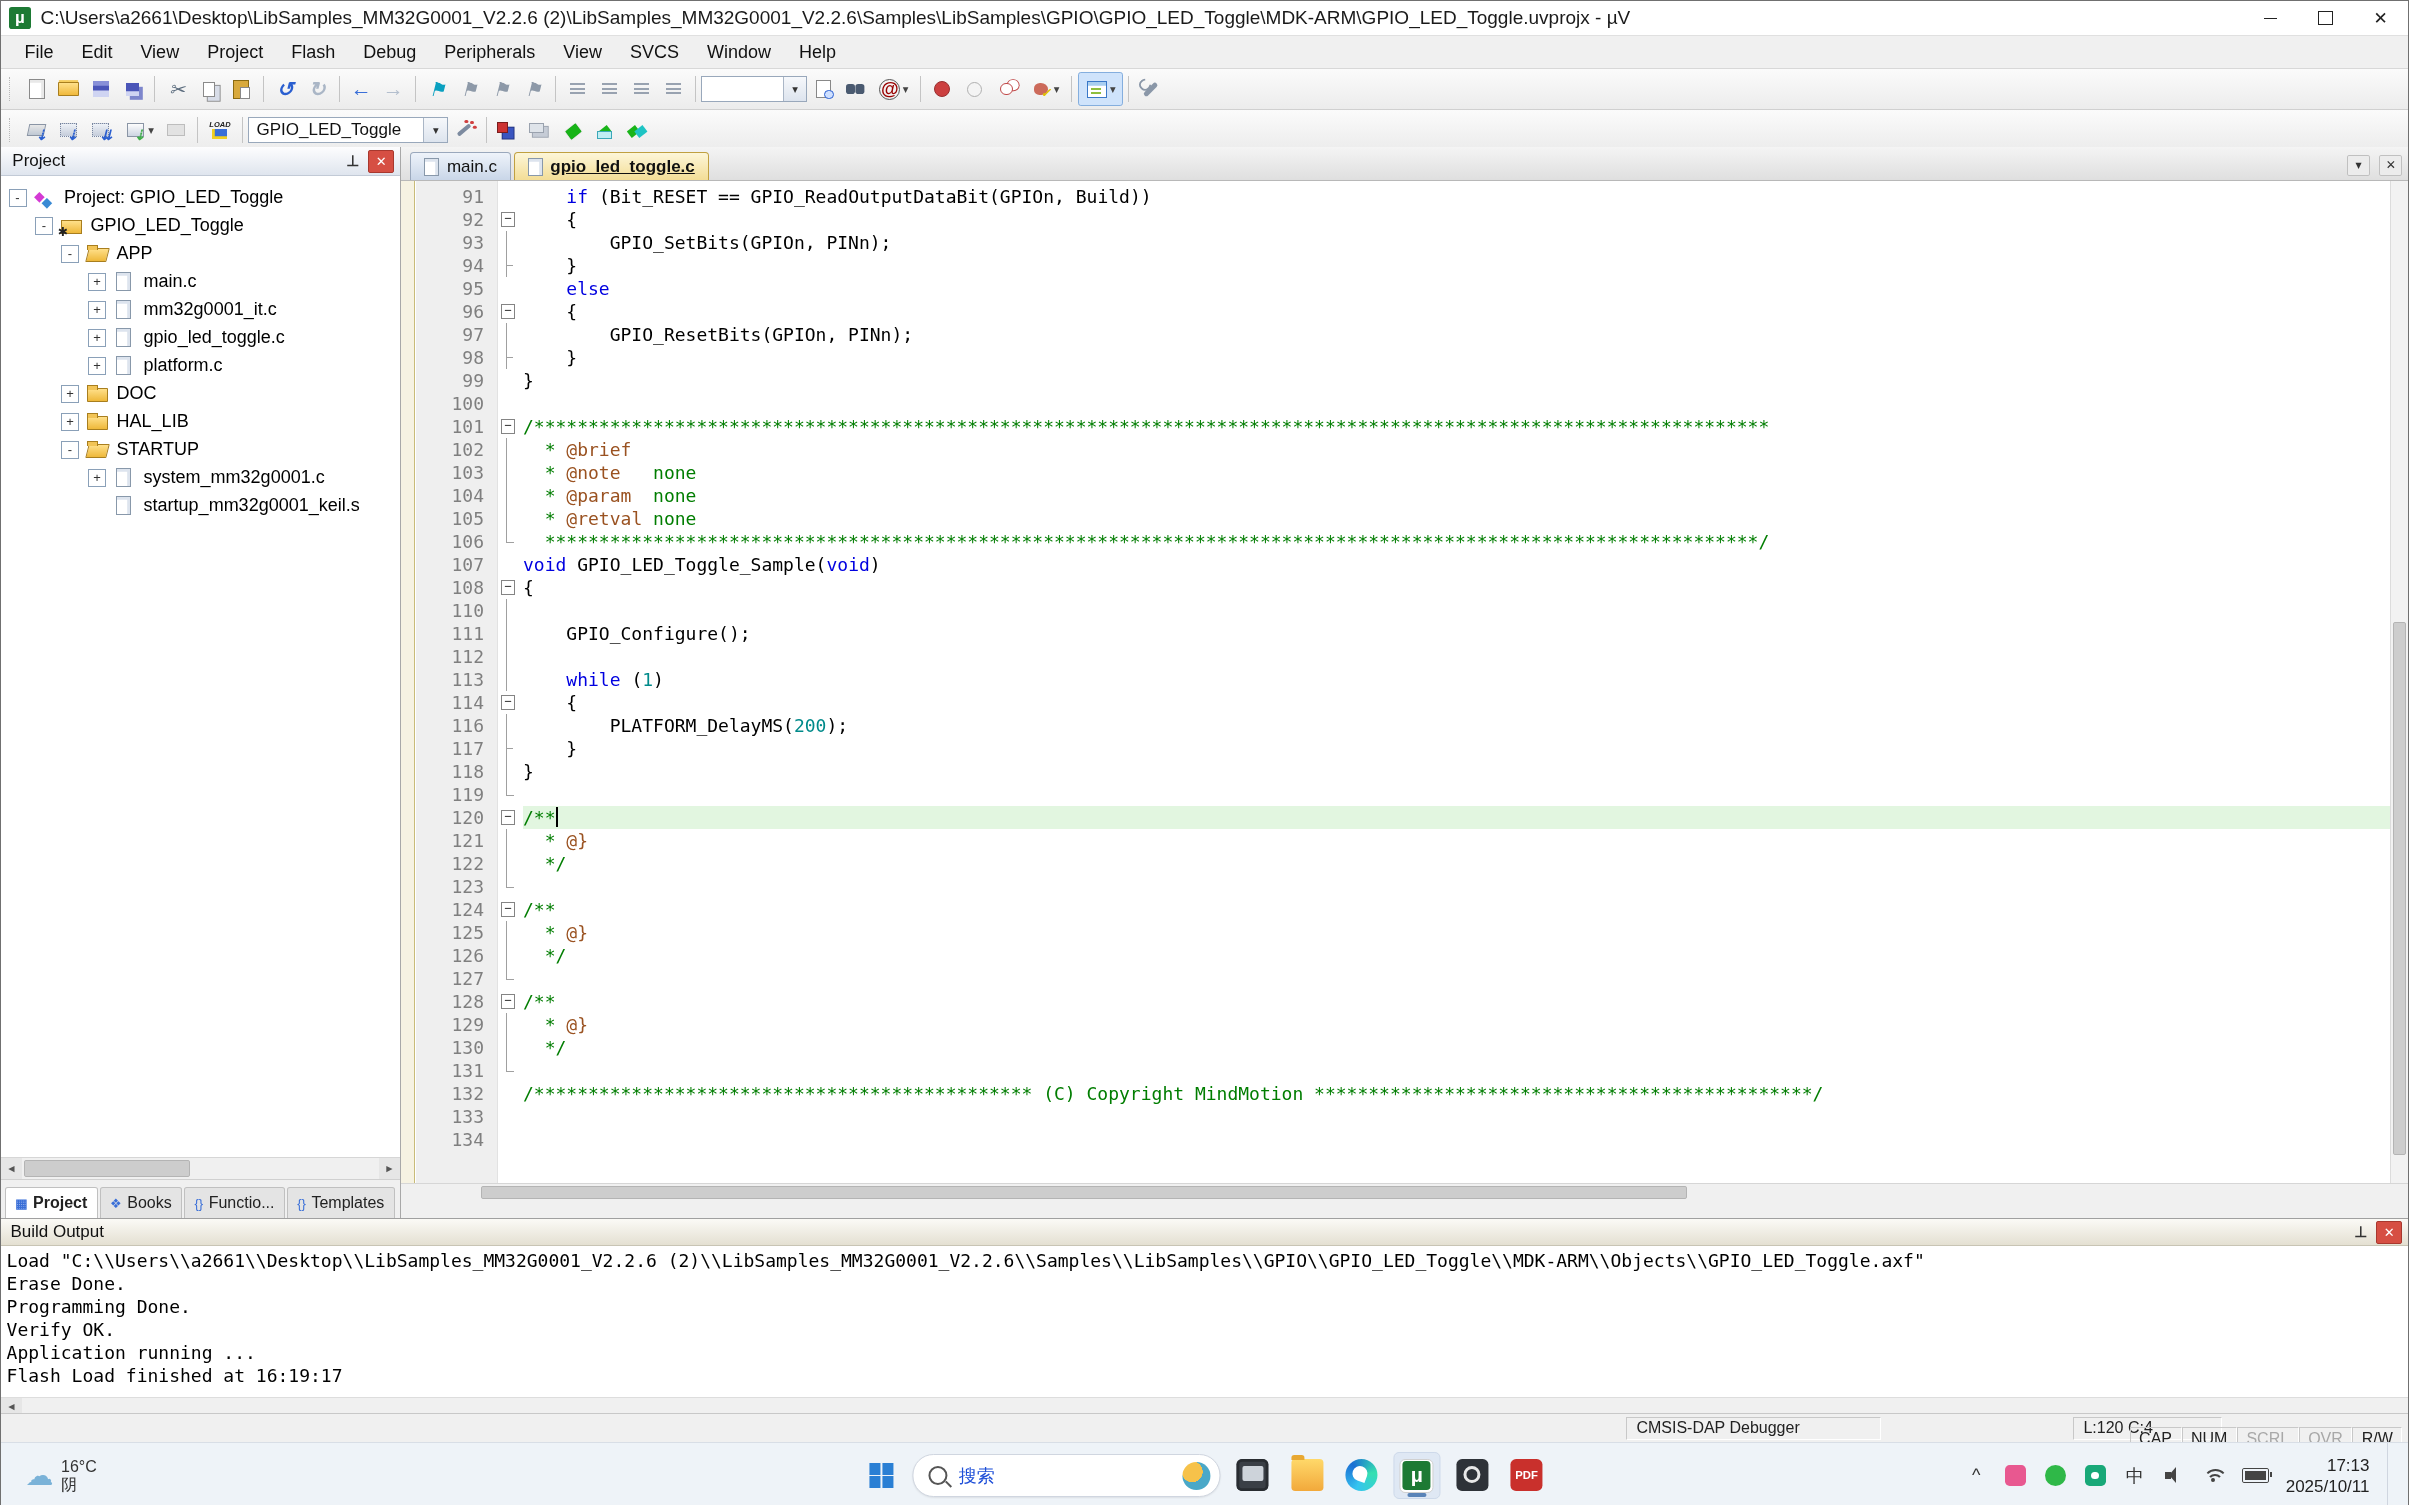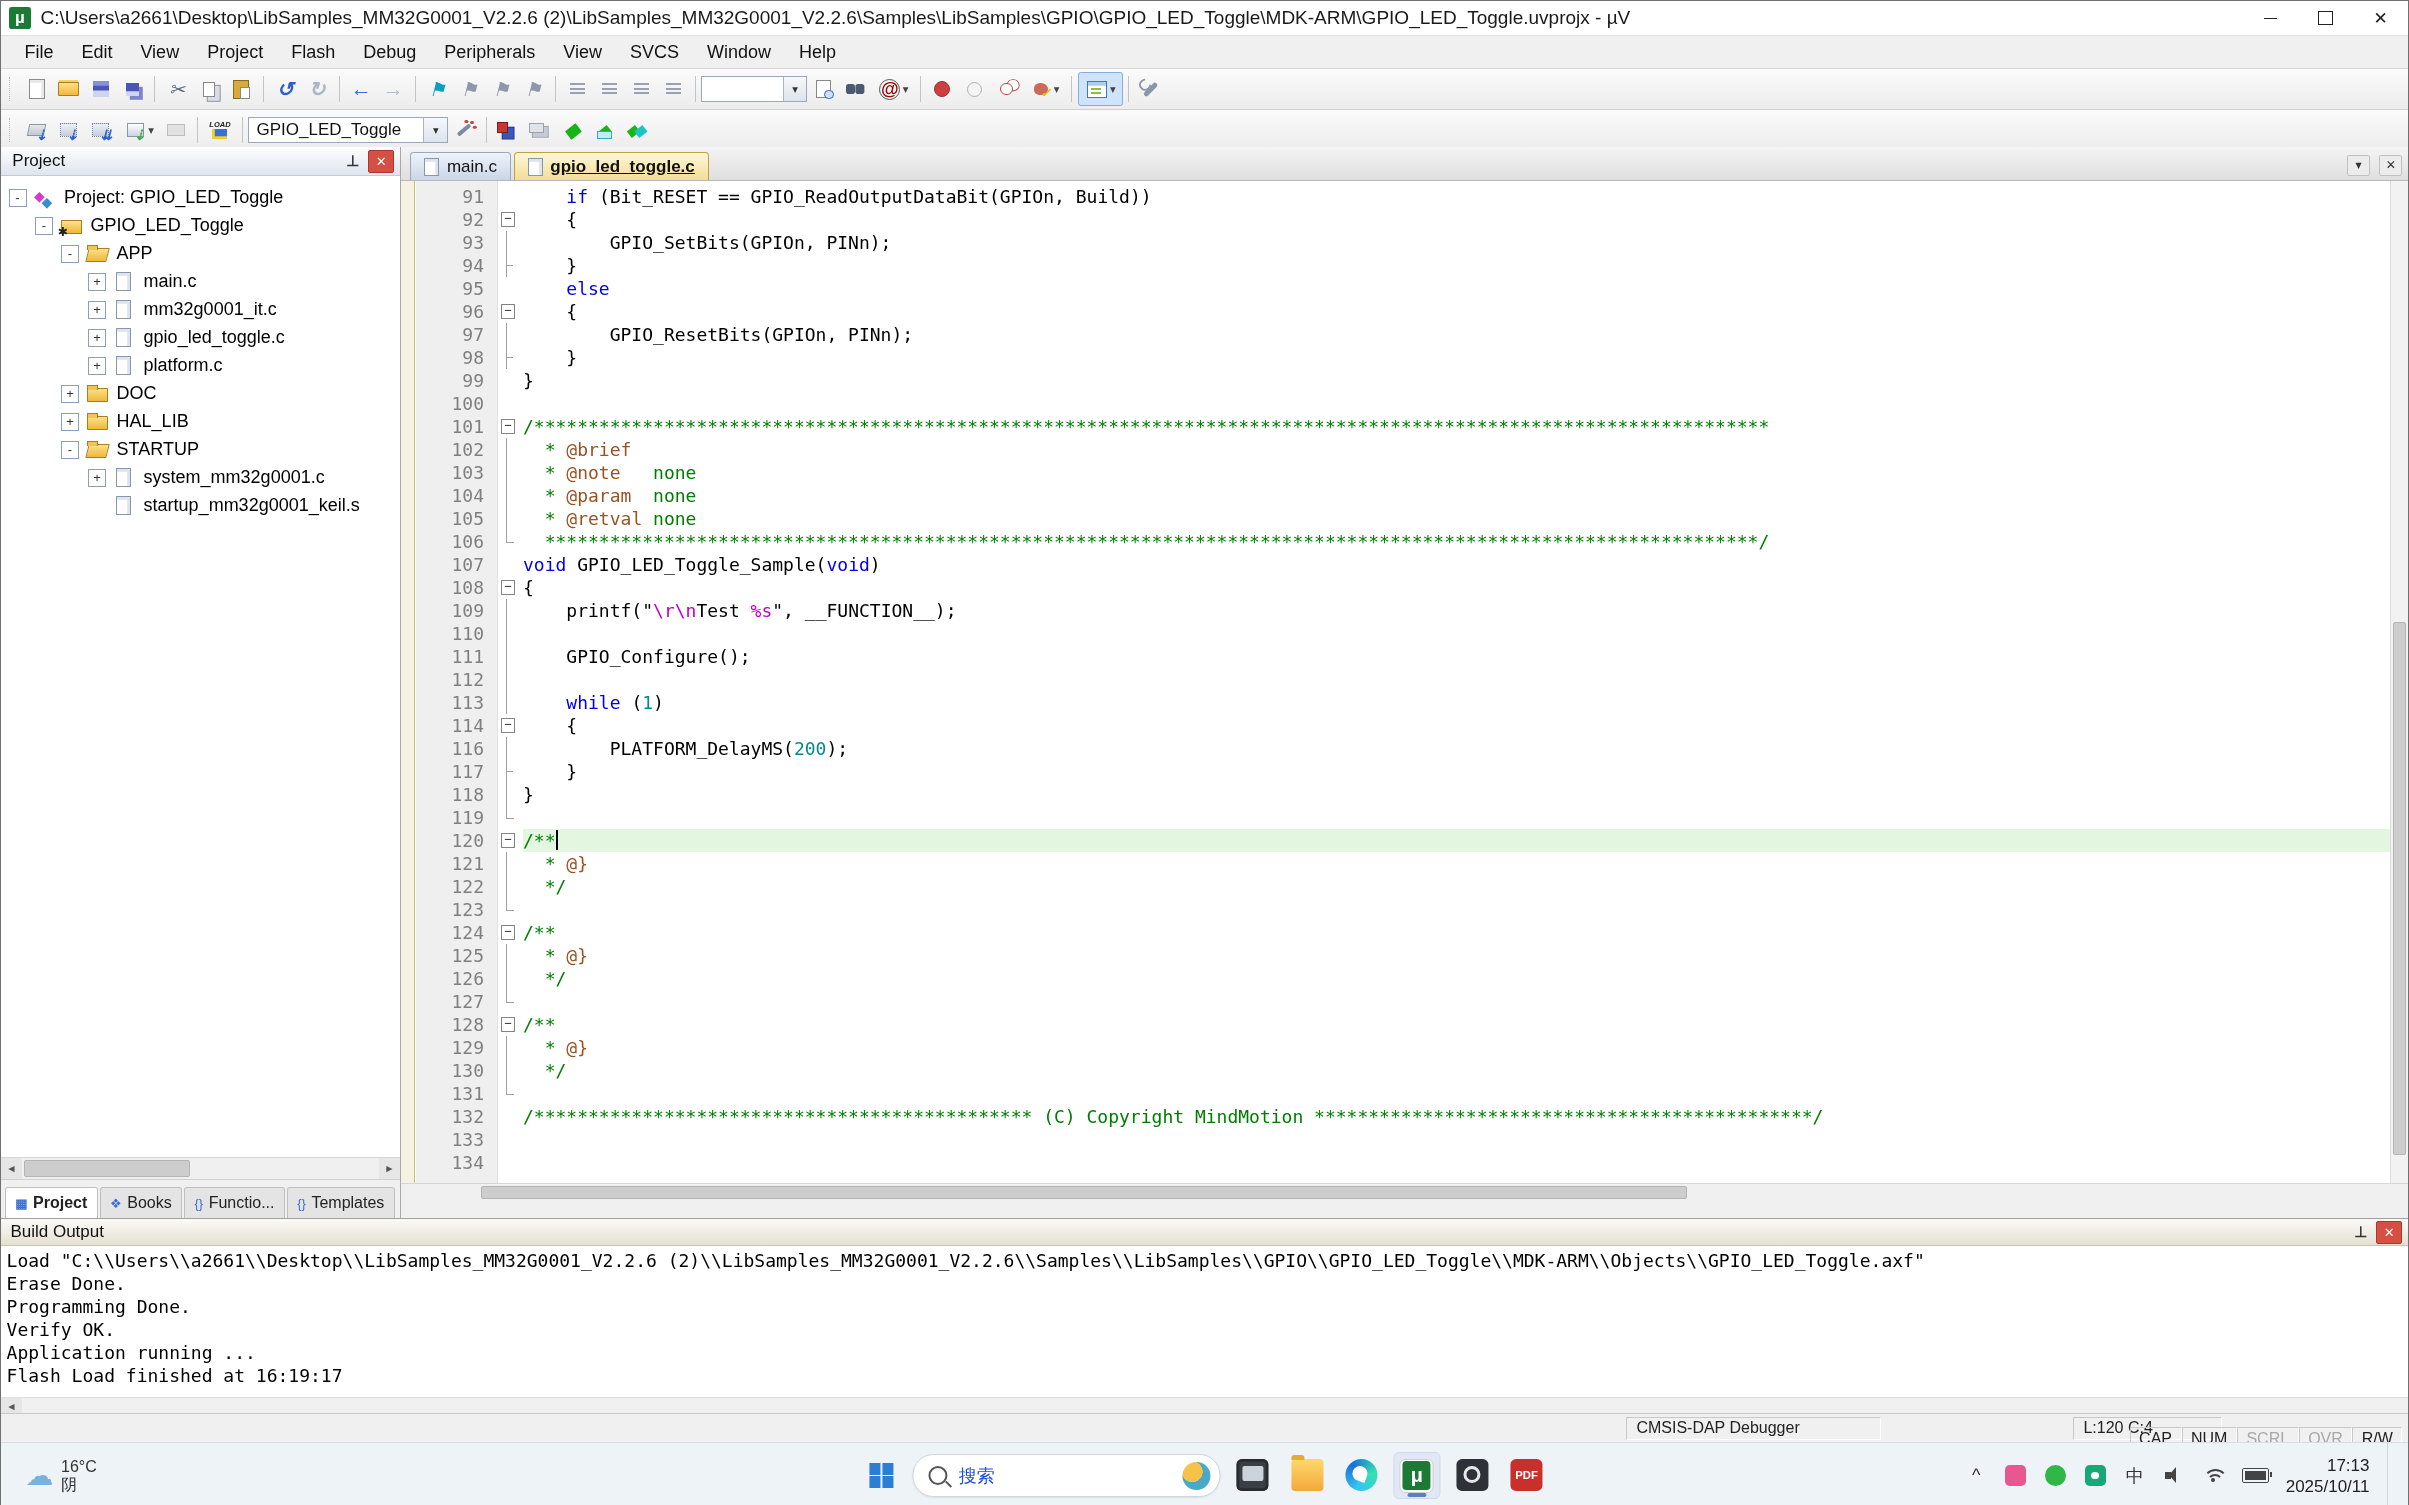--- a/index.html
+++ b/index.html
@@ -614,25 +614,20 @@
               <span class="codetxt"><span class="tk-kw">void</span><span class="tk-pl"> GPIO_LED_Toggle_Sample(</span><span class="tk-kw">void</span><span class="tk-pl">)</span></span>
             </div>
             <div class="cl">
               <span class="num">108</span>
               <span class="fold">
                 <span class="fbox">−</span>
               </span>
               <span class="codetxt"><span class="tk-pl">{</span></span>
             </div>
             <div class="cl">
-              <span class="num">109</span>
-              <span class="fold f-bar"></span>
-              <span class="codetxt"><span class="tk-pl">    printf("</span><span class="tk-esc">\r\n</span><span class="tk-pl">Test </span><span class="tk-esc">%s</span><span class="tk-pl">", __FUNCTION__);</span></span>
-            </div>
-            <div class="cl">
               <span class="num">110</span>
               <span class="fold f-bar"></span>
               <span class="codetxt"></span>
             </div>
             <div class="cl">
               <span class="num">111</span>
               <span class="fold f-bar"></span>
               <span class="codetxt"><span class="tk-pl">    GPIO_Configure();</span></span>
             </div>
             <div class="cl">

